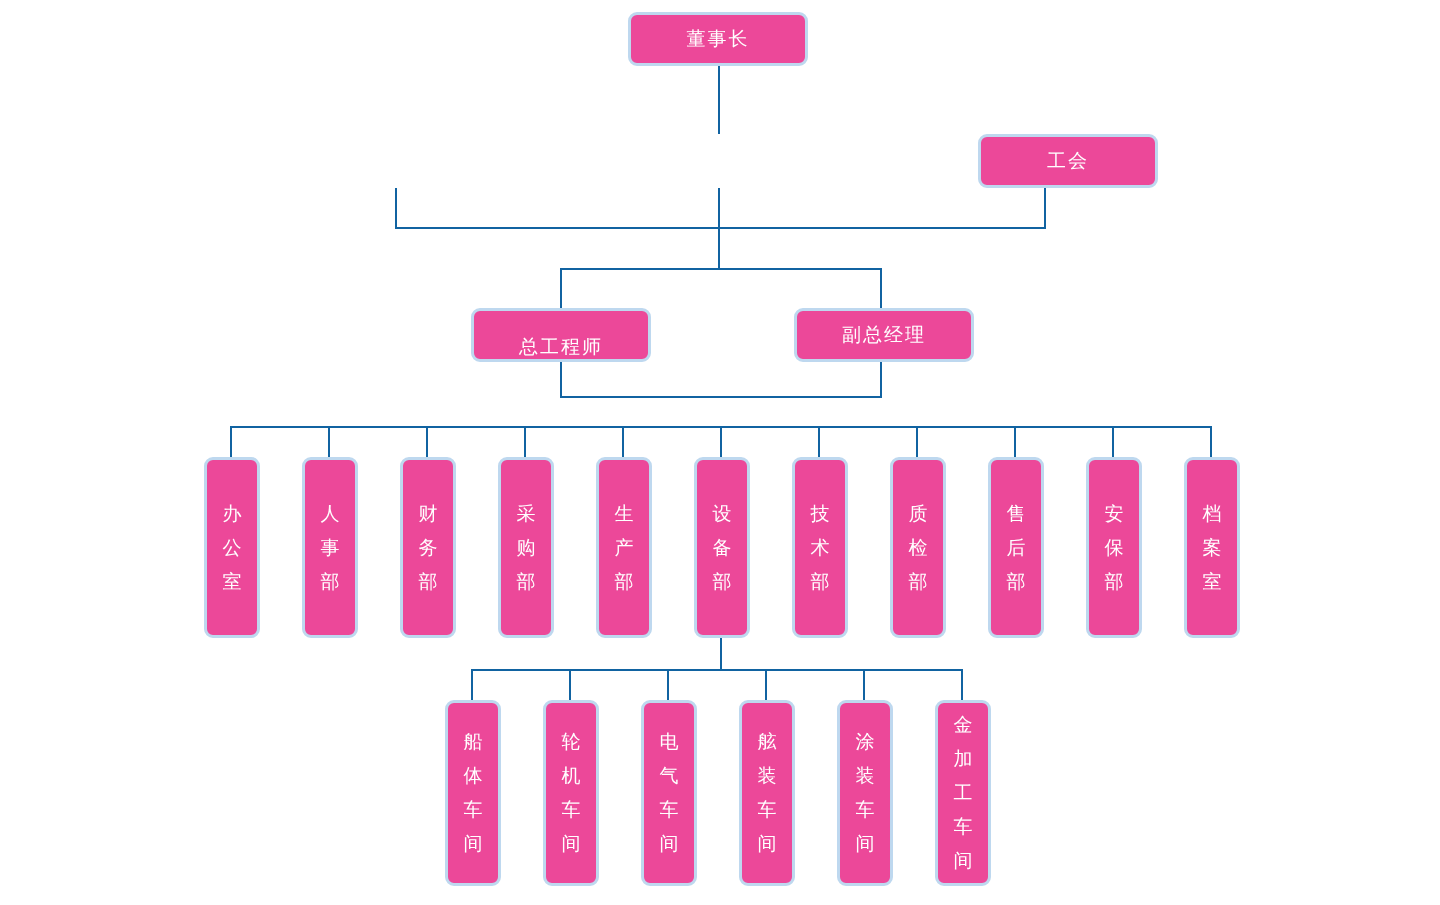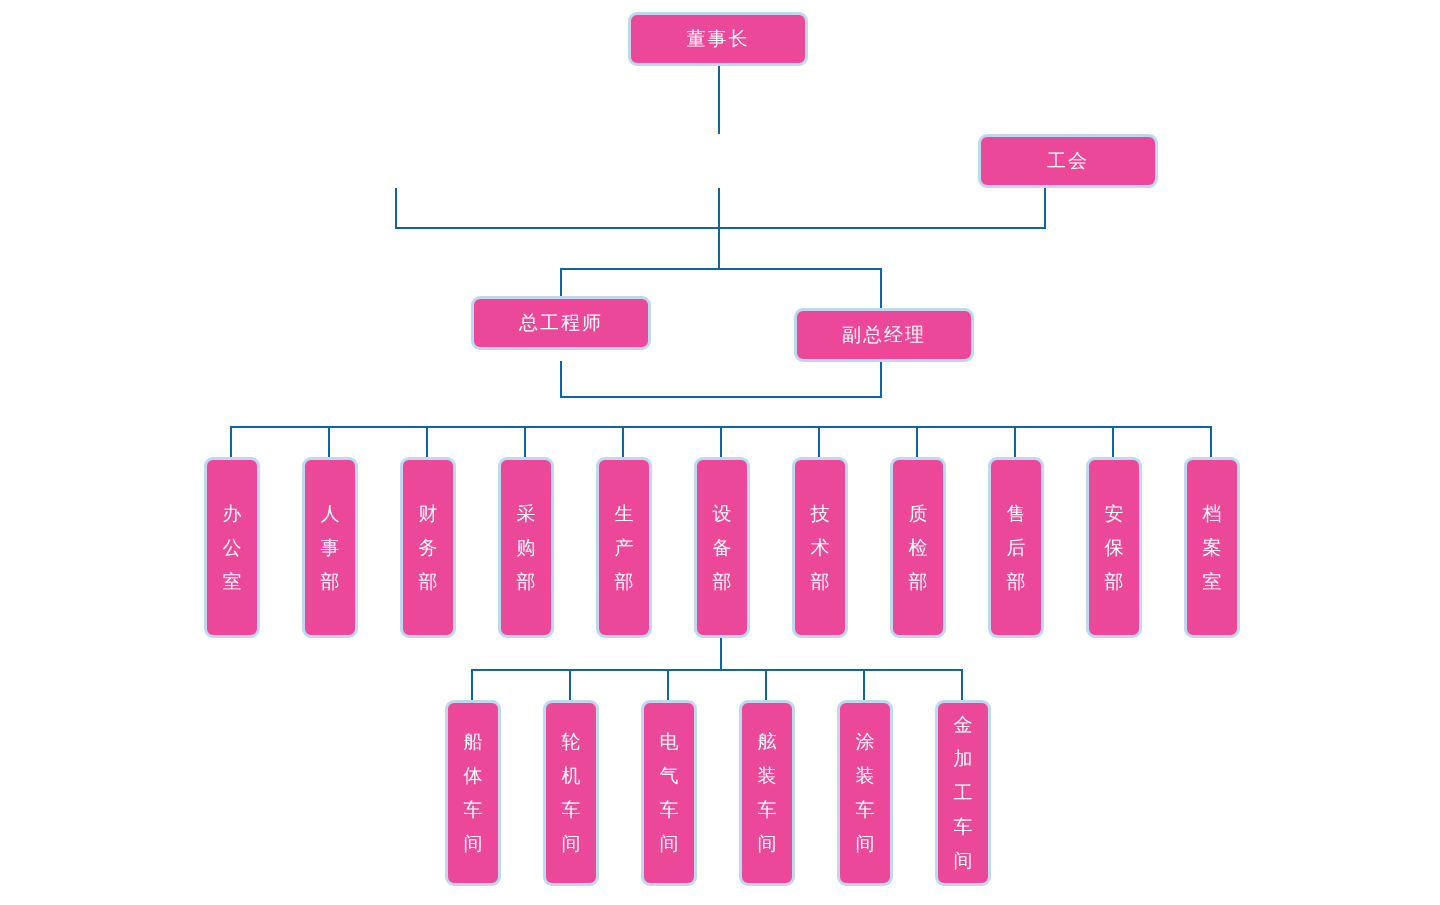--- a/index.html
+++ b/index.html
@@ -93,21 +93,21 @@
   <div class="ln v" style="left:961px;top:669px;height:32px;"></div>
 
   <div class="node wide" style="left:628px;top:12px;">
     <span class="lbl">董事长</span>
   </div>
 
   <div class="node wide" style="left:951px;top:134px;margin-left:27px;">
     <span class="lbl">工会</span>
   </div>
 
-  <div class="node wide" style="left:471px;top:296px;">
+  <div class="node wide" style="left:471px;top:308px;align-items:flex-end;">
     <span class="lbl">总工程师</span>
   </div>
   <div class="node wide" style="left:794px;top:308px;">
     <span class="lbl">副总经理</span>
   </div>
 
   <div class="node tall" style="left:204px;top:457px;height:181px;">
     <span class="lbl vtext"><span>办</span><span>公</span><span>室</span></span>
   </div>
   <div class="node tall" style="left:302px;top:457px;height:181px;">

